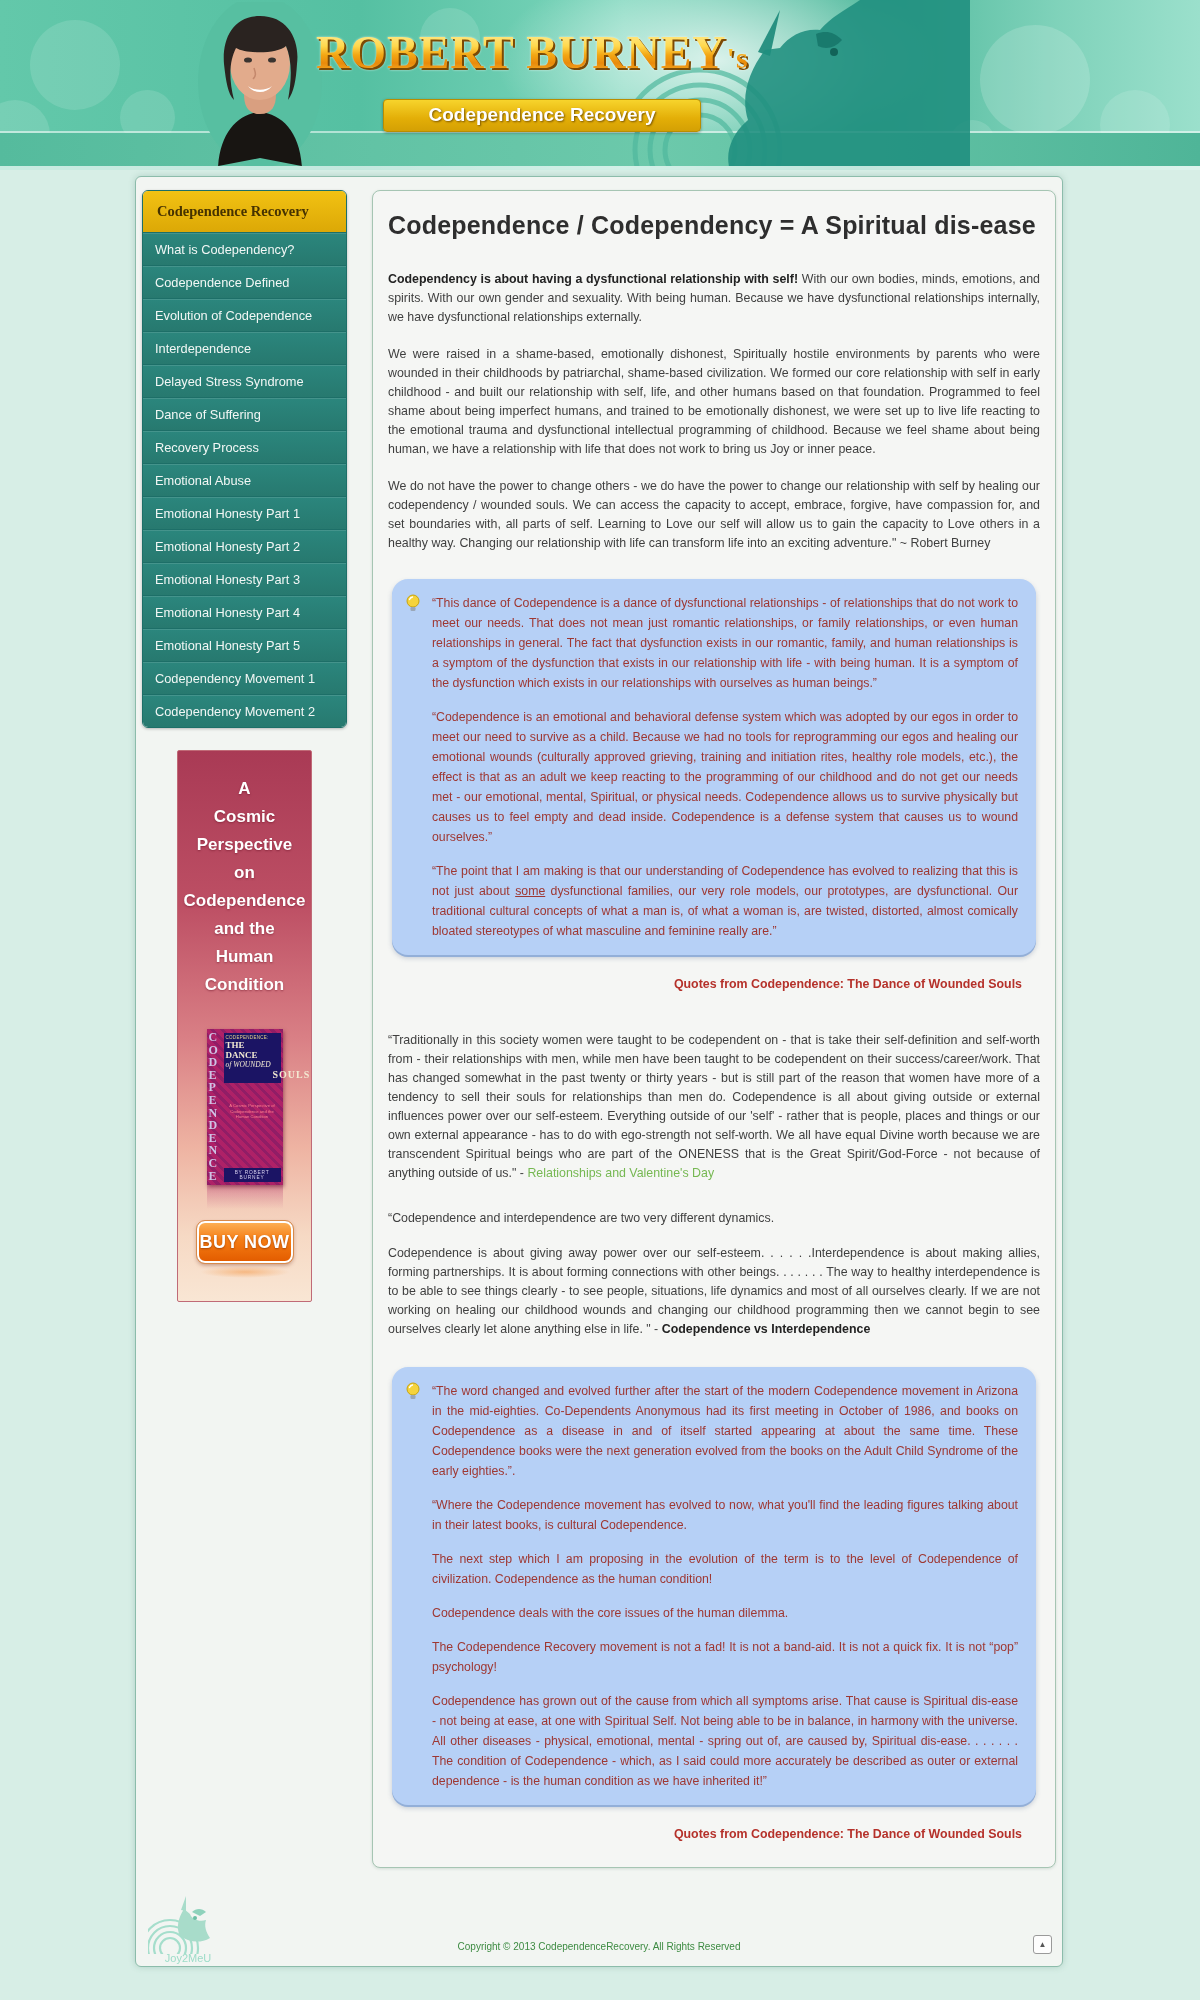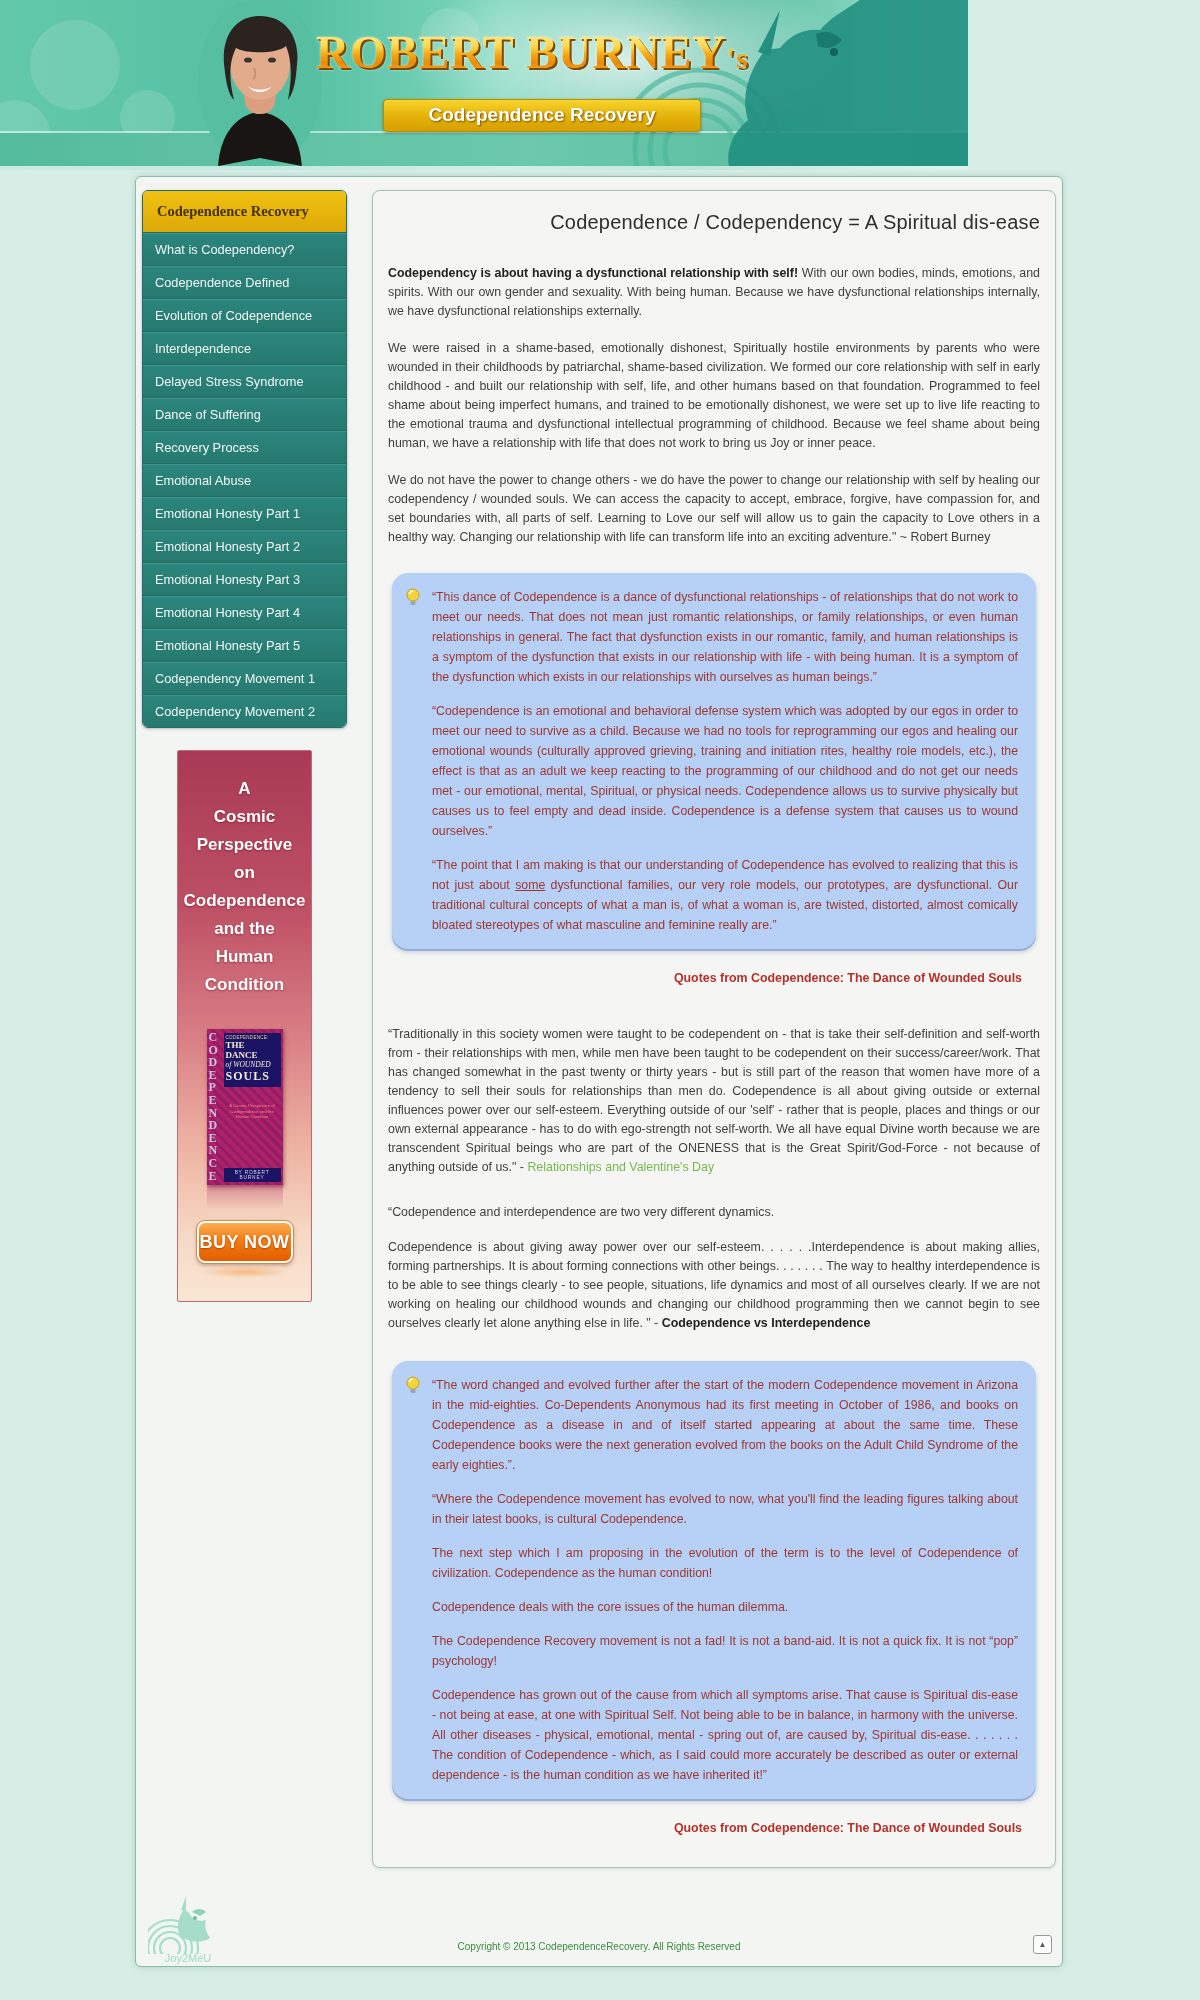--- a/index.html
+++ b/index.html
@@ -1,19 +1,19 @@
 <!DOCTYPE html>
 <html><head>
 <meta charset="utf-8">
 <style>
   * { margin:0; padding:0; box-sizing:border-box; }
   html,body { width:1200px; height:2000px; overflow:hidden; font-family:"Liberation Sans", sans-serif; background:#d7eee6; }
 
   
-  .header { position:relative; width:968px; height:170px; overflow:hidden;
+  .header { position:relative; width:1200px; height:170px; overflow:hidden;
     background:linear-gradient(90deg,#63c8aa 0%,#55c0a2 30%,#7dd6bc 52%,#4cb79a 72%,#7fd2ba 88%,#9be0cc 100%);
     border-bottom:4px solid rgba(255,255,255,.65); }
   .header .glow { position:absolute; left:38%; top:-60px; width:520px; height:240px;
     background:radial-gradient(ellipse at center, rgba(255,255,255,.75) 0%, rgba(255,255,255,0) 60%); }
   .bubble { position:absolute; border-radius:50%; background:rgba(255,255,255,.13); }
   .header .hline { position:absolute; left:0; top:131px; width:100%; height:2px; background:rgba(255,255,255,.55); }
   .header .lowband { position:absolute; left:0; top:133px; width:100%; height:37px;
     background:linear-gradient(90deg,#55bb9d,#6cc9ab 55%,#4fb598); }
   .brand-title { position:absolute; left:316px; top:26px; font-family:"Liberation Serif",serif; font-weight:bold;
     font-size:46px; letter-spacing:1px;
@@ -58,36 +58,36 @@
     text-shadow:0 1px 2px rgba(110,20,40,.55); }
   .book { position:relative; width:76px; height:156px; margin:30px auto 0; background:#ae2167;
     background-image:repeating-linear-gradient(45deg, rgba(70,20,100,.28) 0 3px, rgba(0,0,0,0) 3px 7px);
     box-shadow:1px 2px 4px rgba(90,10,40,.5); text-align:left; }
   .book-spine { position:absolute; left:2px; top:2px; width:15px; font-family:"Liberation Serif",serif;
     font-size:12px; line-height:12.6px; color:#cfc3e6; word-break:break-all; font-weight:bold; }
   .book-top { position:absolute; left:17px; top:4px; right:2px; background:#1b1464; padding:2px 2px 3px; }
   .bt-small { font-size:4.5px; color:#e8d48a; letter-spacing:.3px; }
   .bt-l1 { font-family:"Liberation Serif",serif; font-size:9px; font-weight:bold; color:#f3ead2; }
   .bt-l2 { font-family:"Liberation Serif",serif; font-size:7.5px; font-style:italic; color:#f3ead2; }
-  .bt-l3 { font-family:"Liberation Serif",serif; font-size:12px; font-weight:bold; color:#f3ead2; letter-spacing:1px; }
+  .bt-l3 { font-family:"Liberation Serif",serif; font-size:10px; font-weight:bold; color:#f3ead2; letter-spacing:1px;margin-left:47px; }
   .book-sub { position:absolute; left:18px; top:74px; right:3px; font-size:4.2px; line-height:5.5px; color:#ff8090; text-align:center; }
   .book-author { position:absolute; left:17px; bottom:3px; right:2px; background:#1b1464; font-size:4.8px;
     color:#d8d2f0; letter-spacing:.8px; text-align:center; padding:2px 0; }
   .book-reflection { width:76px; height:24px; margin:0 auto; background:linear-gradient(rgba(174,33,103,.35), rgba(174,33,103,0)); }
   .buy-btn { display:block; width:96px; height:42px; margin:12px auto 0; border-radius:8px;
     background:linear-gradient(#fcae53,#f57c13 45%,#e35d00); border:2px solid #ffffff; outline:1px solid #d88a4a;
     color:#fff; font-weight:bold; font-size:18px; letter-spacing:.5px; line-height:38px; text-align:center;
     text-shadow:0 1px 2px rgba(120,40,0,.6); box-shadow:0 2px 4px rgba(120,40,20,.45); cursor:pointer; }
   .buy-reflection { width:90px; height:12px; margin:3px auto 0; border-radius:50%;
     background:radial-gradient(ellipse, rgba(243,124,19,.4), rgba(243,124,19,0) 70%); }
 
   
   .card { flex:1; height:1678px; overflow:hidden; background:#f5f6f4; border:1px solid #a6c5b3;
     border-radius:8px; padding:16px 15px 0; box-shadow:0 1px 3px rgba(90,130,110,.2); }
-  .page-title { text-align:right; font-size:20px; font-weight:normal; color:#2e2e2e; margin-top:4px; letter-spacing:.2px; }
+  .page-title { text-align:left; font-size:25px; font-weight:bold; color:#2e2e2e; margin-top:4px; letter-spacing:.2px; }
   .body-p { font-size:12.4px; line-height:19px; color:#3f3f3f; text-align:justify; }
   .p1 { margin-top:30px; } .p2 { margin-top:18px; } .p3 { margin-top:18px; }
   .p4 { margin-top:40px; } .p5 { margin-top:26px; } .p6 { margin-top:16px; }
   .bold-lead { font-weight:bold; color:#222; }
   .green-link { color:#76b852; font-weight:normal; text-decoration:none; cursor:pointer; }
   .bold-dark { font-weight:bold; color:#222; }
 
   .quote-box { position:relative; margin:26px 4px 0; background:#b6d0f6; border-radius:16px;
     padding:14px 18px 14px 40px; box-shadow:0 2px 0 #93afd8, 0 3px 5px rgba(80,100,140,.3); }
   .quote-box.second { margin-top:28px; }

